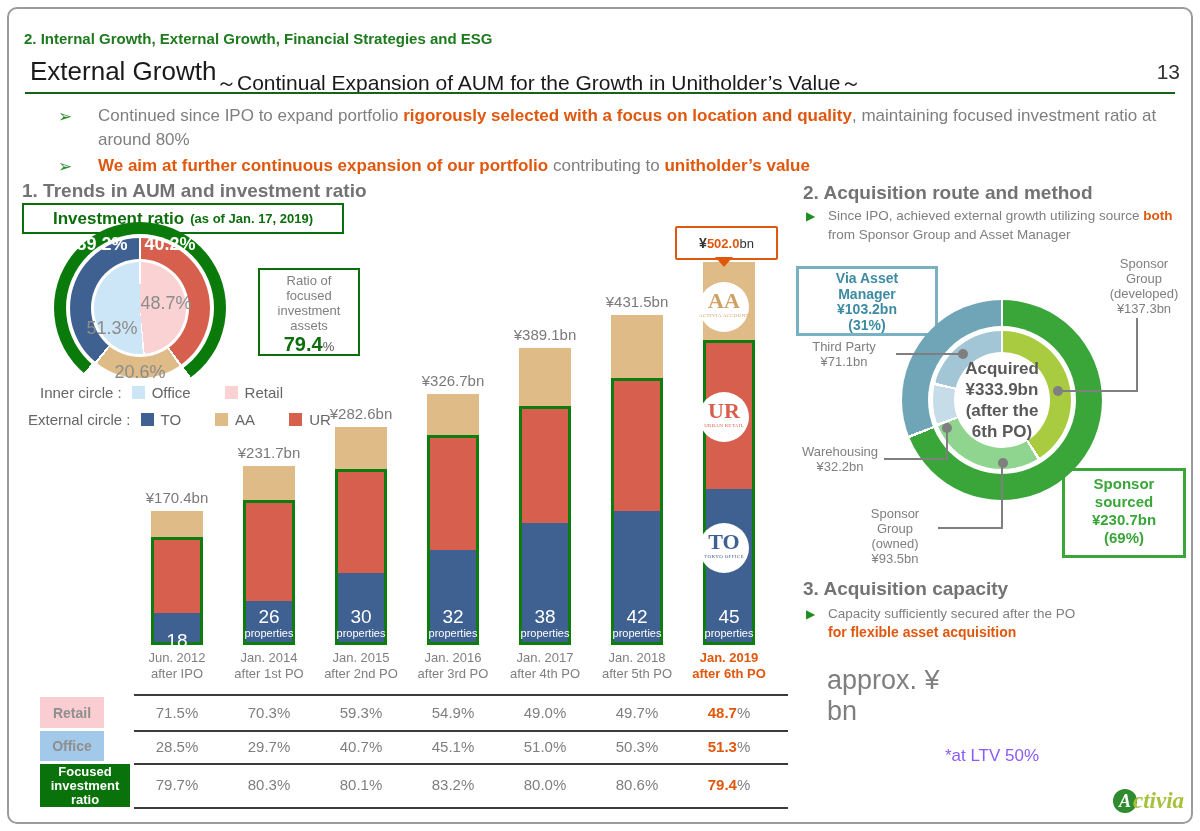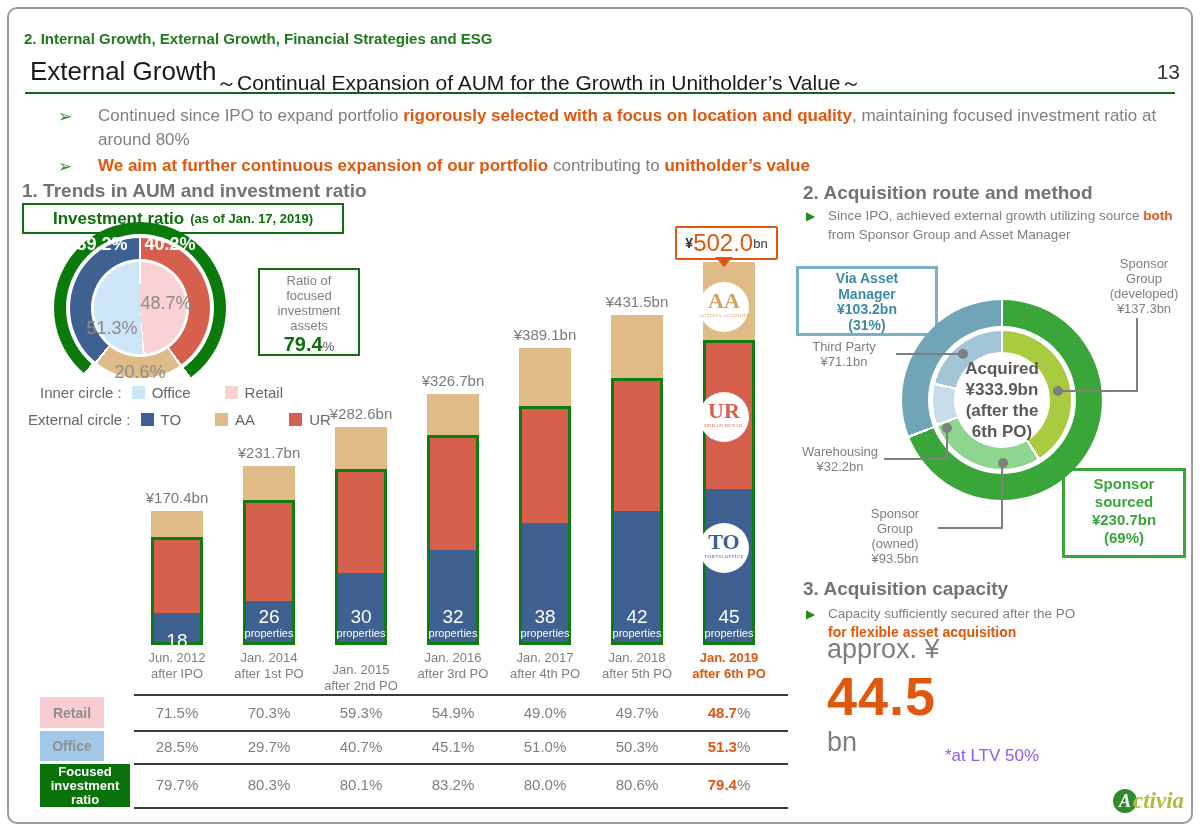--- a/index.html
+++ b/index.html
@@ -34,21 +34,21 @@
   .bar-seg{width:100%;}
   .focused-wrap{box-sizing:border-box;border:3px solid #0e7c0e;}
   .bar-val{font-size:15px;color:#7a7a7a;text-align:center;}
   .bar-props{position:absolute;bottom:5px;left:0;width:100%;text-align:center;color:#fff;}
   .bar-props .num{font-size:19px;display:block;line-height:21px;}
   .bar-props .sub{font-size:11px;display:block;line-height:13px;}
   .axis-lab{font-size:13px;color:#7f7f7f;text-align:center;line-height:16px;}
   .axis-hl{color:#e0570e;font-weight:bold;}
   .callout{left:675px;top:226px;width:99px;height:30px;border:2.5px solid #e0570e;background:#fff;display:flex;align-items:center;justify-content:center;border-radius:2px;}
   .callout .c1{font-size:14px;font-weight:bold;color:#333;}
-  .callout .c2{font-size:24px;font-weight:normal;color:#e0570e;}
+  .callout .c2{font-size:13px;font-weight:bold;color:#e0570e;}
   .callout .c3{font-size:13px;color:#333;}
   .callout-tri{left:715px;top:257px;width:0;height:0;border-left:9px solid transparent;border-right:9px solid transparent;border-top:10px solid #e0570e;}
   .bar-logo{width:50px;height:50px;background:#fff;border-radius:50%;text-align:center;font-family:"Liberation Serif","DejaVu Serif",serif;}
   .bar-logo .big{display:block;font-size:22px;font-weight:bold;line-height:24px;margin-top:7px;}
   .bar-logo .cap{display:block;font-size:5px;letter-spacing:0.3px;}
   .tline{background:#3b3b3b;height:2px;}
   .rowlab{display:flex;align-items:center;justify-content:center;text-align:center;font-weight:bold;}
   .cell{font-size:15px;color:#7f7f7f;text-align:center;}
   .cell .hl-num{color:#e0570e;font-weight:bold;}
   .tealbox{left:796px;top:266px;width:136px;height:62px;border:3px solid #79b1c2;text-align:center;font-size:14px;font-weight:bold;color:#3d8ba3;line-height:15.5px;padding-top:2px;box-sizing:content-box;}
@@ -174,21 +174,21 @@
       <div class="focused-wrap" style="height: 176px; position: relative;">
         <div class="bar-seg" style="height: 101px; background: rgb(215, 95, 77);"></div>
         <div class="bar-seg" style="height: 69px; background: rgb(63, 97, 145);"></div>
       </div>
       <div class="bar-props">
         <span class="num">30</span>
         <span class="sub">properties</span>
       </div>
     </div>
     <div class="abs bar-val" style="left: 306px; top: 405px; width: 110px;">¥282.6bn</div>
-    <div class="abs axis-lab preline" style="left: 315px; top: 650px; width: 92px; margin-top: 12px;">Jan. 2015
+    <div class="abs axis-lab preline" style="left: 315px; top: 650px; width: 92px;">Jan. 2015
 after 2nd PO</div>
     <div class="abs bar" style="left: 427px; top: 394px; width: 52px; height: 251px;">
       <div class="bar-seg" style="height: 41px; background: rgb(222, 187, 135);"></div>
       <div class="focused-wrap" style="height: 210px; position: relative;">
         <div class="bar-seg" style="height: 112px; background: rgb(215, 95, 77);"></div>
         <div class="bar-seg" style="height: 92px; background: rgb(63, 97, 145);"></div>
       </div>
       <div class="bar-props">
         <span class="num">32</span>
         <span class="sub">properties</span>
@@ -344,21 +344,20 @@
 
 <div class="abs sec-head" style="left:803px;top:578px;">3. Acquisition capacity</div>
 <span class="abs tri-b" style="left:806px;top:607px;">▶</span>
 <div class="abs small-bullet" style="left:828px;top:604px;width:360px;">
   <span>Capacity sufficiently secured after the PO</span><br>
   <span class="orange-b" style="font-size:14px;">for flexible asset acquisition</span>
 </div>
 
 <div class="abs cap-line" style="left:827px;top:664px;width:330px;height:64px;flex-direction:column;">
   <span class="cap-pre">approx. ¥</span>
-  <span class="cap-val">44.5</span>
   <span class="cap-suf">bn</span>
 </div>
 <div class="abs cap-note" style="left:827px;top:746px;width:330px;">*at LTV 50%</div>
 
 <div class="abs logo" style="left:1113px;top:788px;">
   <span class="logo-a">A</span>
   <span class="logo-rest">ctivia</span>
 </div>
 
 </body></html>

